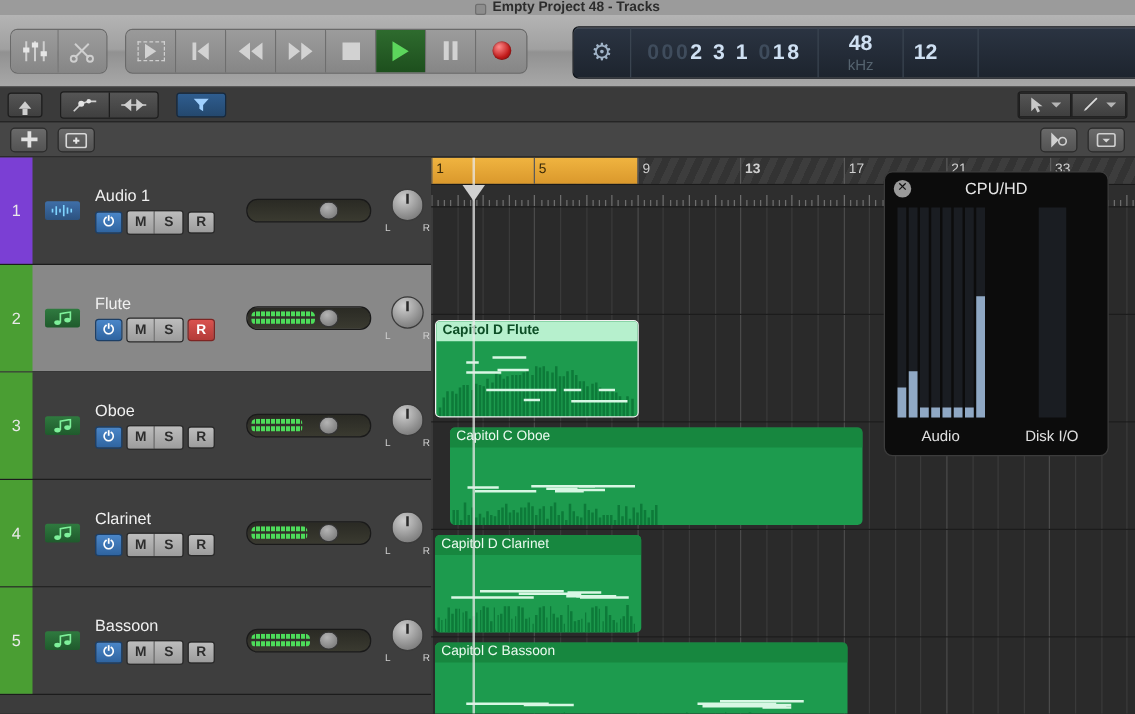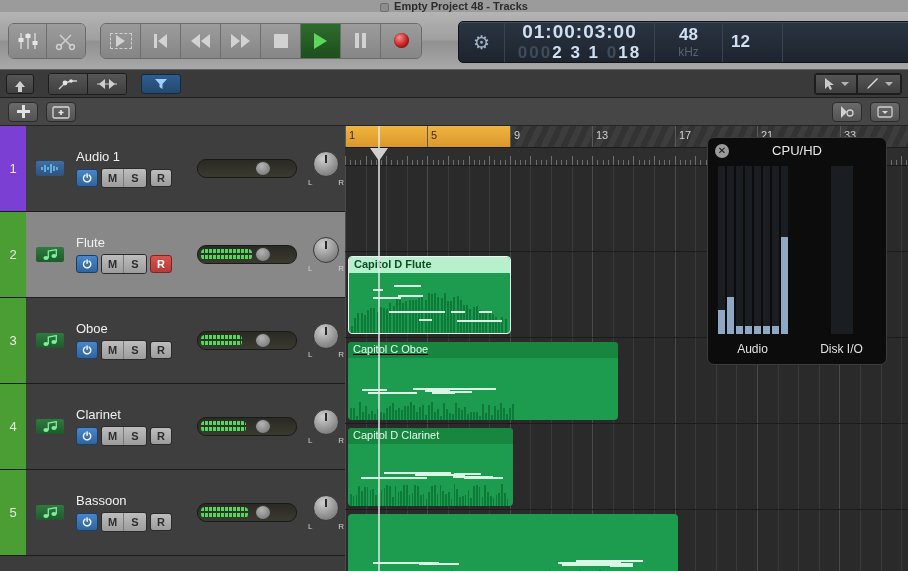--- a/index.html
+++ b/index.html
@@ -331,21 +331,20 @@
     <div class="tbtn">
       <span class="recdot"></span>
     </div>
   </div>
 
   <div class="lcd">
     <div class="lcd-sec lcd-gear">
       <span class="gear-glyph">⚙</span>
     </div>
     <div class="lcd-sec lcd-time">
-      <div class="row1">01:00:03:00</div>
       <div class="row2">
         <span class="dim">000</span><span>2</span>
         <span>3  1</span>
         <span class="dim">0</span><span>18</span>
       </div>
     </div>
     <div class="lcd-sec lcd-rate">
       <div class="big">48</div>
       <div class="small">kHz</div>
     </div>
@@ -632,21 +631,21 @@
     <div class="ruler" id="ruler">
         <div class="ruler-hatch"></div>
         <div class="cycle-region" style="left: 0px; width: 165px;"></div>
         <div class="ruler-tick" style="left: 0px;"></div>
         <div class="ruler-num oncycle" style="left: 0px;">1</div>
         <div class="ruler-tick" style="left: 82px;"></div>
         <div class="ruler-num oncycle" style="left: 82px;">5</div>
         <div class="ruler-tick" style="left: 165px;"></div>
         <div class="ruler-num" style="left: 165px;">9</div>
         <div class="ruler-tick" style="left: 247px;"></div>
-        <div class="ruler-num" style="left: 247px;">13</div>
+        <div class="ruler-num" style="left: 247px; font-weight: bold;">13</div>
         <div class="ruler-tick" style="left: 330px;"></div>
         <div class="ruler-num" style="left: 330px;">17</div>
         <div class="ruler-tick" style="left: 412px;"></div>
         <div class="ruler-num" style="left: 412px;">21</div>
         <div class="ruler-tick" style="left: 495px;"></div>
         <div class="ruler-num" style="left: 495px;">33</div>
       </div>
     <div class="subruler" id="subruler">
         <div class="stick" style="left: 0px; height: 9px;"></div>
         <div class="stick" style="left: 5.15px; height: 5px;"></div>
@@ -905,21 +904,21 @@
           <div class="gridline" style="left: 370.8px;"></div>
           <div class="gridline" style="left: 391.4px;"></div>
           <div class="gridline bar" style="left: 412px;"></div>
           <div class="gridline" style="left: 432.6px;"></div>
           <div class="gridline" style="left: 453.2px;"></div>
           <div class="gridline" style="left: 473.8px;"></div>
           <div class="gridline bar" style="left: 494.4px;"></div>
           <div class="gridline" style="left: 515px;"></div>
           <div class="gridline" style="left: 535.6px;"></div>
           <div class="gridline" style="left: 556.2px;"></div>
-          <div class="region" style="left: 3px; width: 270px; text-decoration: underline;">
+          <div class="region" style="left: 15px; width: 330px;">
             <div class="rhdr">Capitol C Oboe</div>
             <div class="rcanvas">
               <div class="rbar" style="left: 2px; width: 1.9px; height: 11.6301px;"></div>
               <div class="rbar" style="left: 5px; width: 1.9px; height: 11.8326px;"></div>
               <div class="rbar" style="left: 8px; width: 1.9px; height: 4.12889px;"></div>
               <div class="rbar" style="left: 11px; width: 1.9px; height: 17.9416px;"></div>
               <div class="rbar" style="left: 14px; width: 1.9px; height: 7.9914px;"></div>
               <div class="rbar" style="left: 17px; width: 1.9px; height: 14.2036px;"></div>
               <div class="rbar" style="left: 20px; width: 1.9px; height: 6.33029px;"></div>
               <div class="rbar" style="left: 23px; width: 1.9px; height: 8.67629px;"></div>
@@ -1102,20 +1101,21 @@
           <div class="gridline" style="left: 391.4px;"></div>
           <div class="gridline bar" style="left: 412px;"></div>
           <div class="gridline" style="left: 432.6px;"></div>
           <div class="gridline" style="left: 453.2px;"></div>
           <div class="gridline" style="left: 473.8px;"></div>
           <div class="gridline bar" style="left: 494.4px;"></div>
           <div class="gridline" style="left: 515px;"></div>
           <div class="gridline" style="left: 535.6px;"></div>
           <div class="gridline" style="left: 556.2px;"></div>
           <div class="region" style="left: 3px; width: 330px;">
+            <div class="rhdr">Capitol C Bassoon</div>
             <div class="rcanvas">
               <div class="rbar" style="left: 7.6px; width: 1.7px; height: 21.4906px;"></div>
               <div class="rbar" style="left: 91.6px; width: 1.7px; height: 21.061px;"></div>
               <div class="rbar" style="left: 102.8px; width: 1.7px; height: 21.9313px;"></div>
               <div class="rbar" style="left: 116.8px; width: 1.7px; height: 21.1207px;"></div>
               <div class="rbar" style="left: 175.6px; width: 1.7px; height: 21.1957px;"></div>
               <div class="rbar" style="left: 198px; width: 1.7px; height: 21.2931px;"></div>
               <div class="rbar" style="left: 200.8px; width: 1.7px; height: 21.8216px;"></div>
               <div class="rbar" style="left: 231.6px; width: 1.7px; height: 21.8301px;"></div>
               <div class="rbar" style="left: 251.2px; width: 1.7px; height: 21.9392px;"></div>

